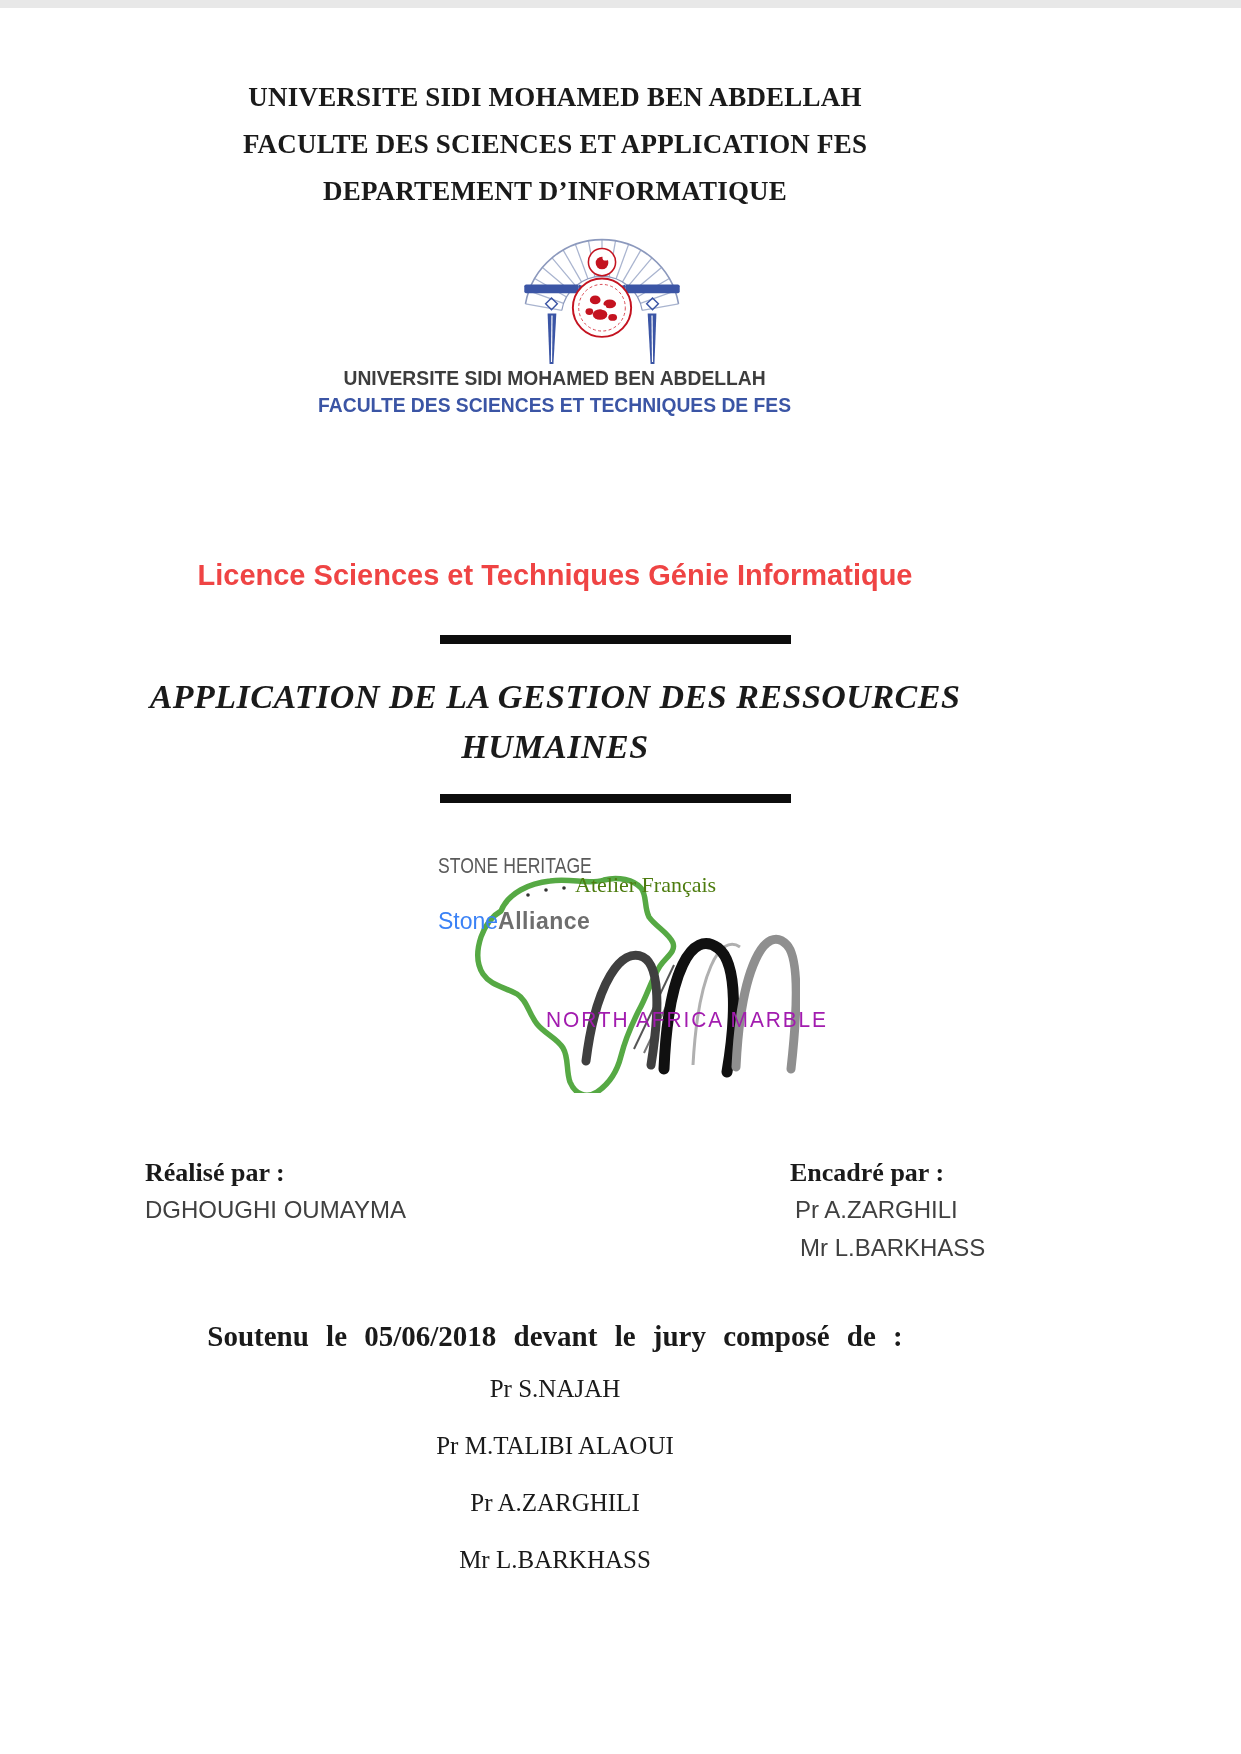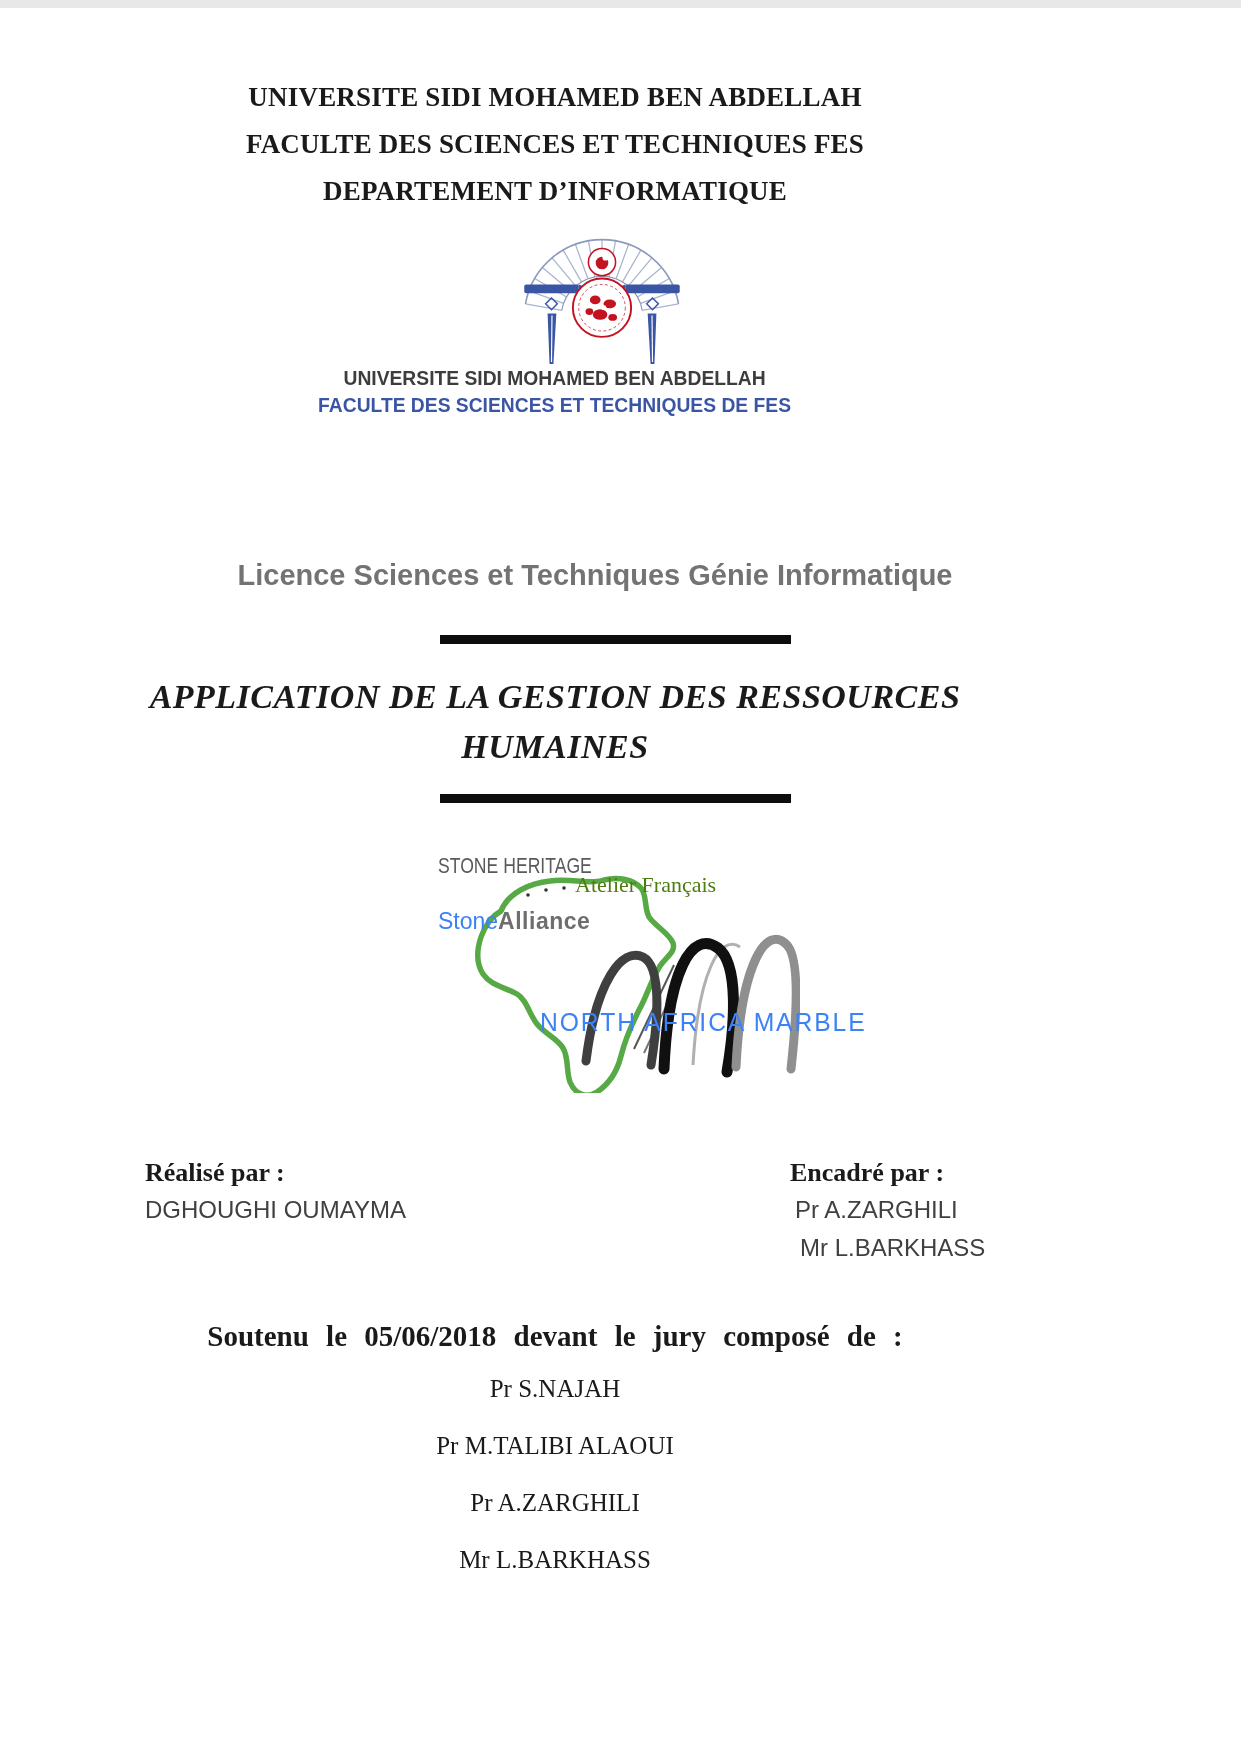--- a/index.html
+++ b/index.html
@@ -23,42 +23,42 @@
 
   .uni-logo-name{top:358px;font-family:"Liberation Sans","DejaVu Sans",sans-serif;
     font-size:20.5px;color:#3d3d3d;font-weight:600;}
   .uni-logo-name span{display:inline-block;transform:scaleX(0.94);transform-origin:center;}
   .uni-logo-faculty{top:385px;font-family:"Liberation Sans","DejaVu Sans",sans-serif;
     font-size:20.5px;color:#3b55a5;font-weight:bold;}
   .uni-logo-faculty span{display:inline-block;transform:scaleX(0.94);transform-origin:center;}
 
   .pfe-title{top:482px;font-size:45px;font-weight:bold;}
   .pfe-subtitle{top:551px;font-family:"Liberation Sans","DejaVu Sans",sans-serif;
-    font-size:29px;font-weight:bold;color:#737373;padding-left:40px;}
+    font-size:29px;font-weight:bold;color:#ef4444;}
 
   .rule{position:absolute;left:440px;width:351px;height:9px;background:#0d0d0d;}
   .rule-1{top:627px;}
   .rule-2{top:786px;}
 
   .main-title{top:664px;font-size:34px;font-weight:bold;font-style:italic;
     line-height:50px;letter-spacing:0.5px;}
 
   
   .company-logo{position:absolute;left:438px;top:845px;width:362px;height:240px;}
   .company-logo svg{position:absolute;left:0;top:0;z-index:1;}
   .logo-text{position:absolute;z-index:2;white-space:nowrap;}
   .stone-heritage{left:0;top:0;font-family:"Liberation Sans","DejaVu Sans",sans-serif;
     font-size:22px;color:#5a5a5a;}
   .stone-heritage span{display:inline-block;transform:scaleX(0.8);transform-origin:left;}
   .atelier-francais{left:137px;top:19px;font-size:22px;color:#4d7c0f;}
   .stone-alliance{left:0;top:55px;font-family:"Liberation Sans","DejaVu Sans",sans-serif;font-size:23px;}
   .stone-alliance .w1{color:#3b82f6;}
   .stone-alliance .w2{color:#6e6e6e;font-weight:bold;letter-spacing:0.5px;}
-  .nam-text{left:102px;top:154px;font-family:"Liberation Sans","DejaVu Sans",sans-serif;
-    font-size:26px;color:#3b82f6;letter-spacing:2px;}
+  .nam-text{left:108px;top:154px;font-family:"Liberation Sans","DejaVu Sans",sans-serif;
+    font-size:22px;color:#a21caf;letter-spacing:2px;}
   .nam-text span{display:inline-block;transform:scaleX(0.95);transform-origin:left;}
 
   .stage-line{top:1092px;font-size:27px;}
   .stage-label{font-weight:bold;}
   .stage-value{font-family:"Liberation Sans","DejaVu Sans",sans-serif;font-size:26px;}
 
   .credit-label{position:absolute;font-size:26px;font-weight:bold;}
   .credit-name{position:absolute;font-family:"Liberation Sans","DejaVu Sans",sans-serif;
     font-size:24px;color:#404040;}
   .realise-label{left:145px;top:1150px;}
@@ -74,21 +74,21 @@
 
   .annee{top:1566px;font-size:28px;font-weight:bold;}
 </style>
 </head>
 <body>
 
 <div class="page">
 
   <div class="colwrap header-block">
     <div>UNIVERSITE SIDI MOHAMED BEN ABDELLAH</div>
-    <div>FACULTE DES SCIENCES ET TECHNIQUES FES</div>
+    <div>FACULTE DES SCIENCES ET APPLICATION FES</div>
     <div>DEPARTEMENT D’INFORMATIQUE</div>
   </div>
 
   <div class="emblem">
     <svg viewBox="0 0 220 140" width="216" height="136">
 
       <g stroke="#a9b4cf" stroke-width="1.3" fill="none">
         <line x1="110" y1="48" x2="110" y2="10"></line>
         <line x1="117.3" y1="48.6" x2="123.9" y2="11.2"></line>
           <line x1="102.7" y1="48.6" x2="96.1" y2="11.2"></line>

